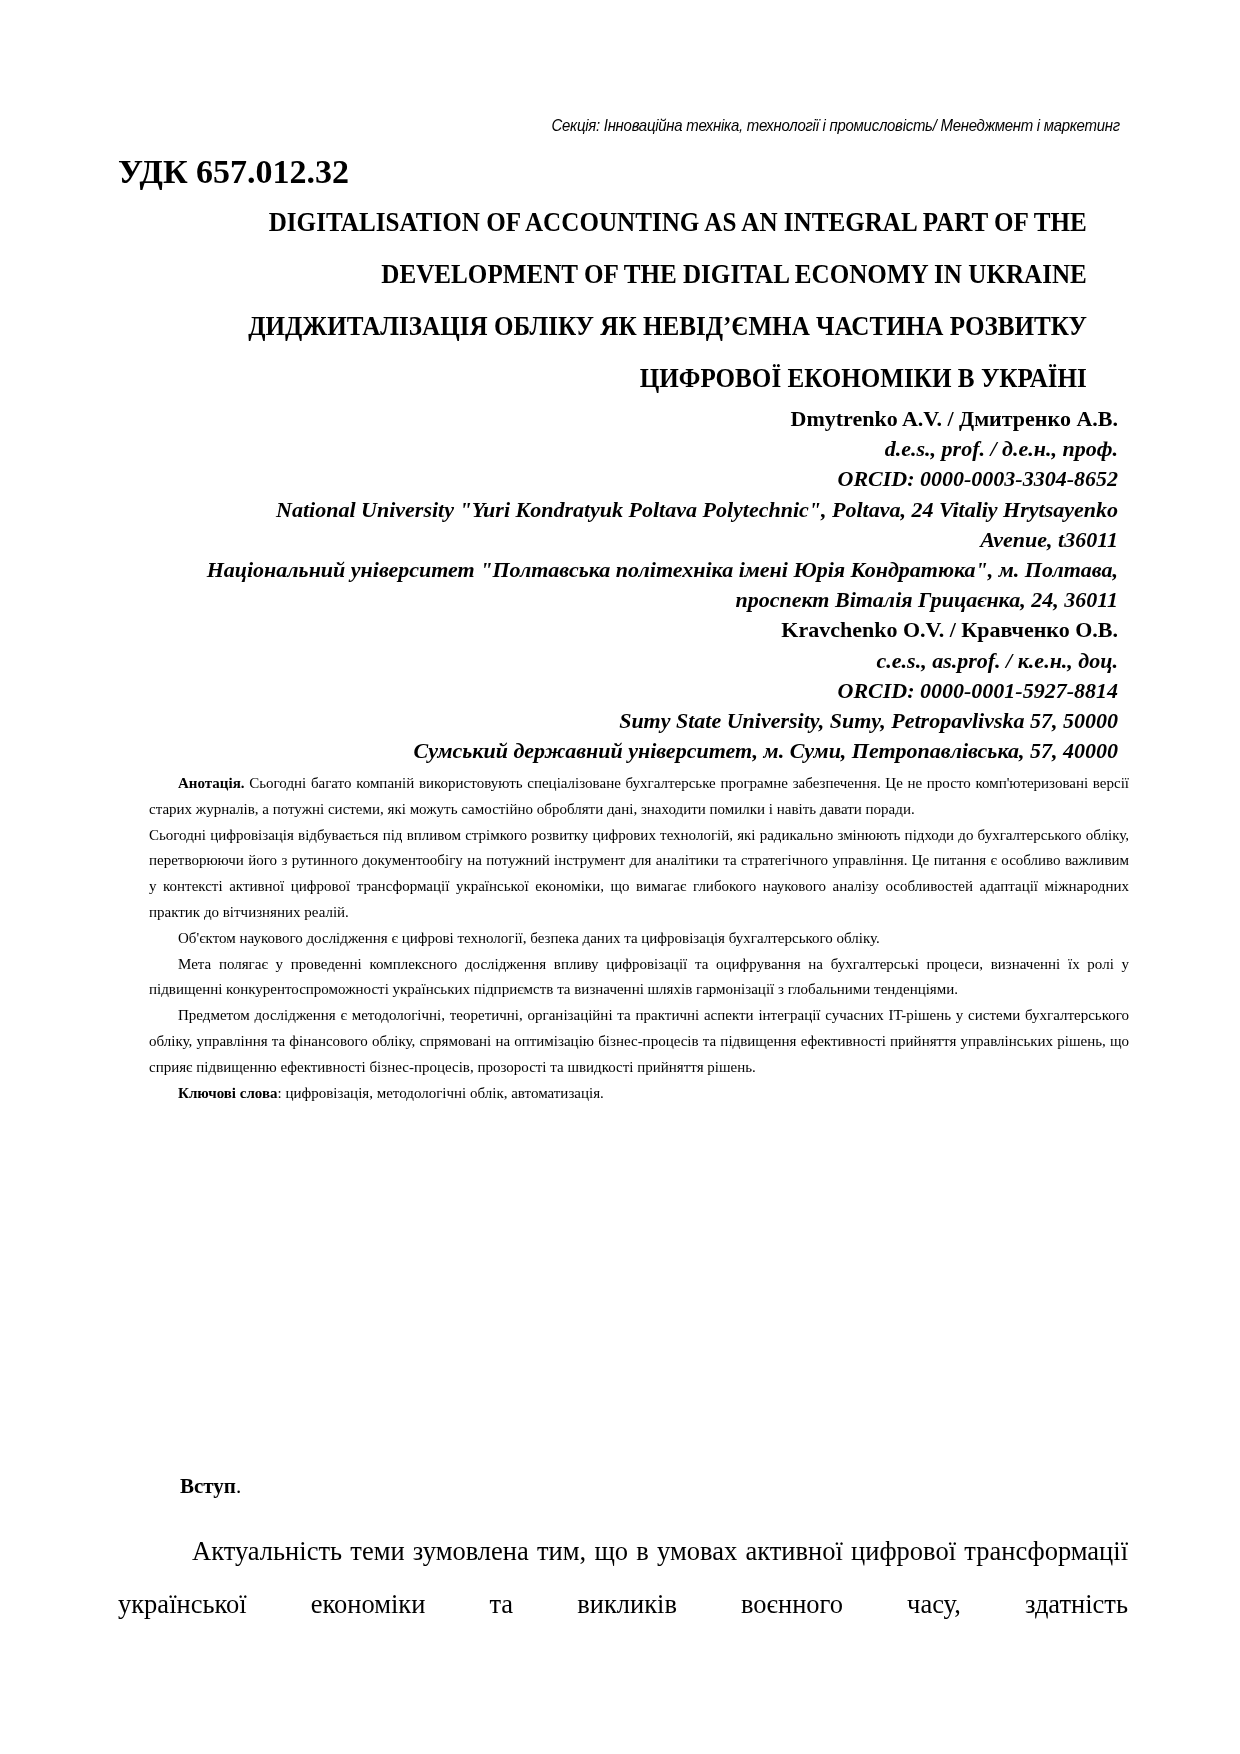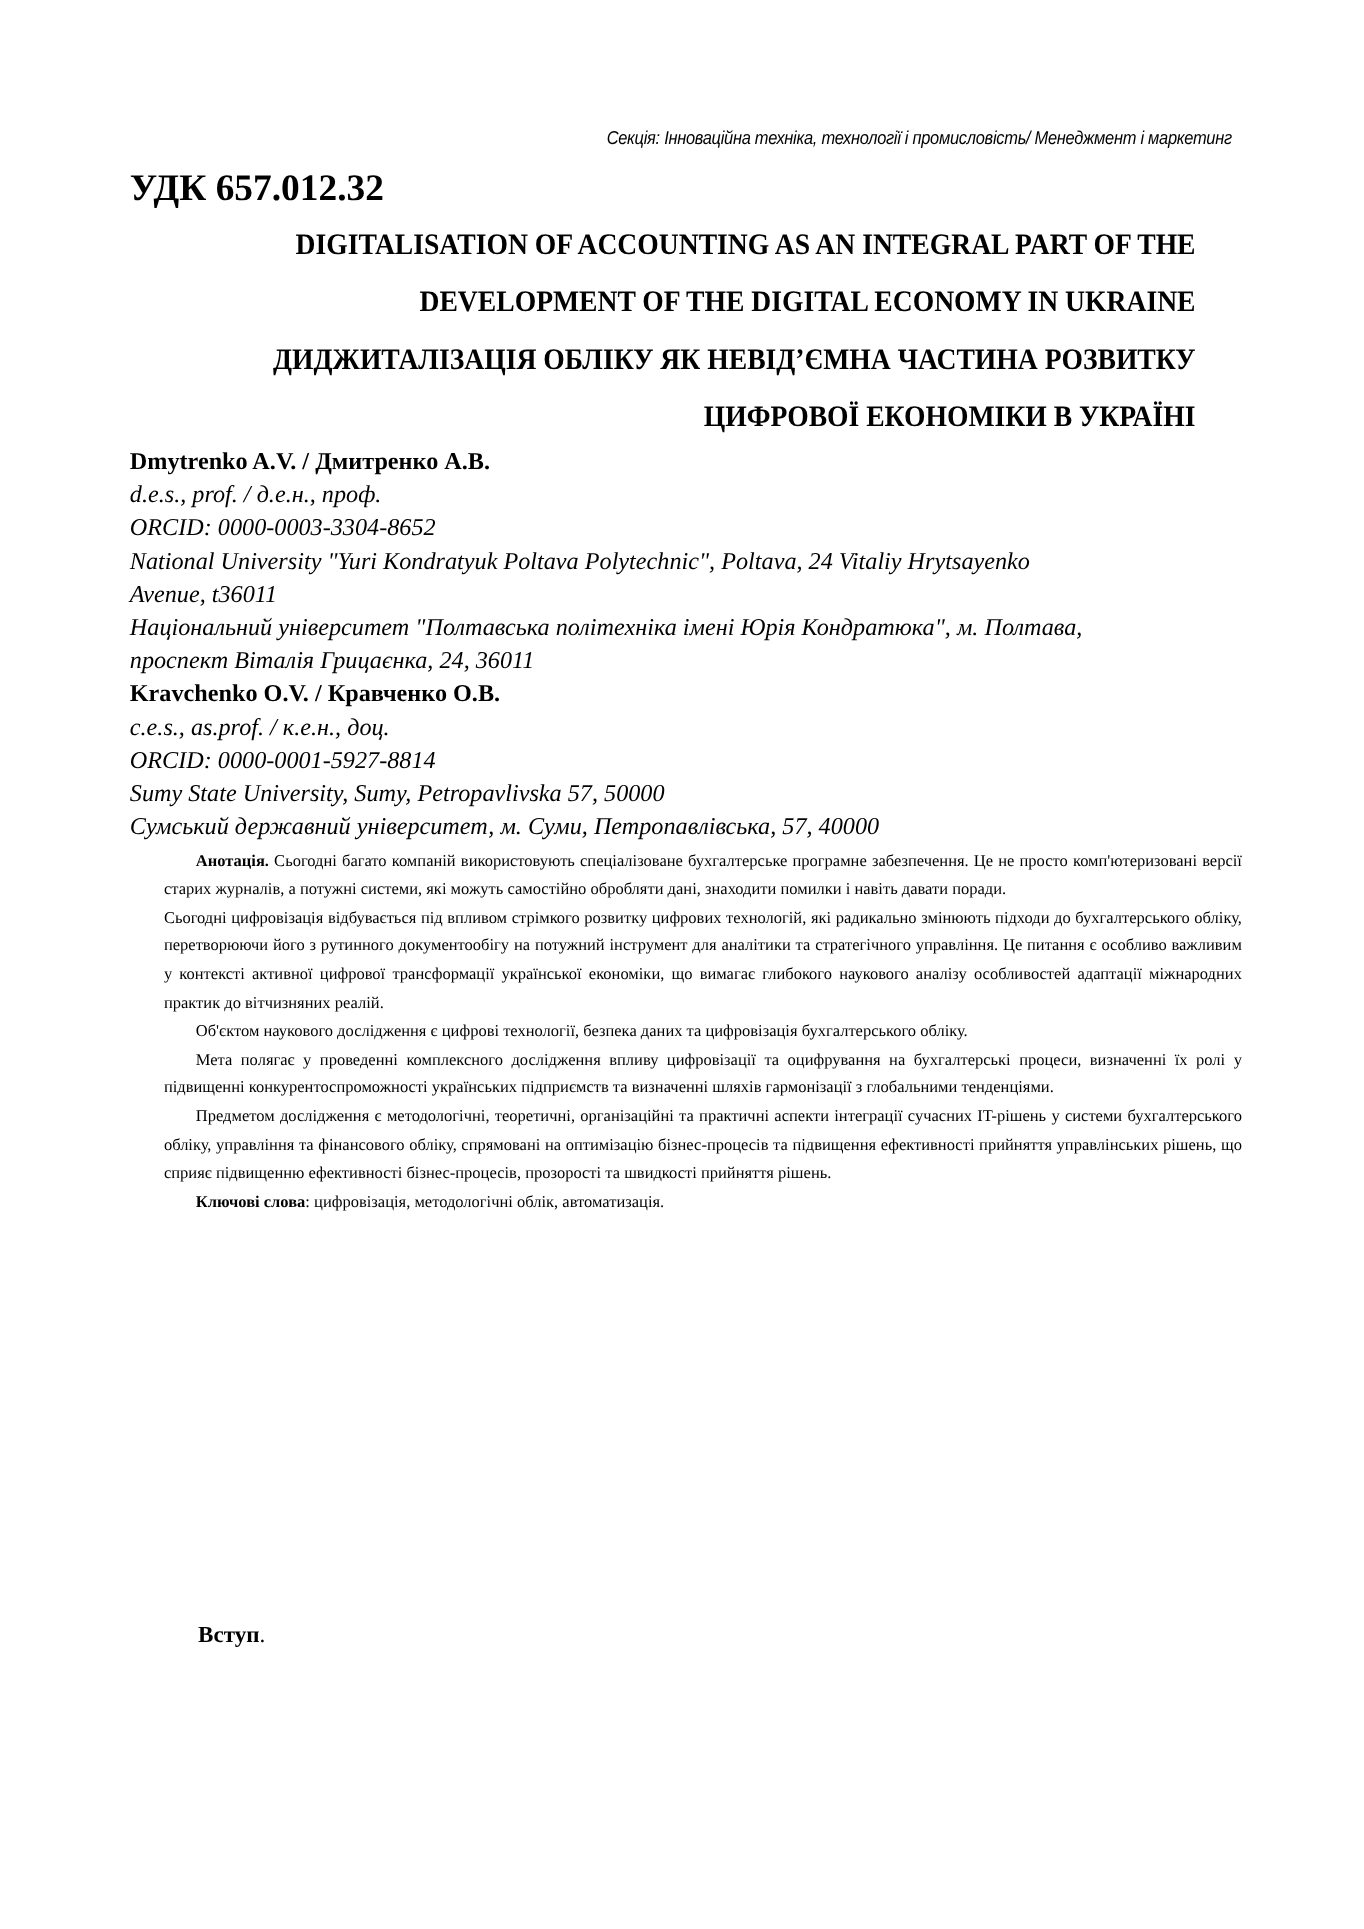--- a/index.html
+++ b/index.html
@@ -53,30 +53,32 @@
     .title-line {
       display: block;
       white-space: nowrap;
       transform: scaleX(0.93);
     }
     .authors {
       position: absolute;
       right: 122px;
       top: 404px;
       width: 1000px;
+      text-align: right;
       font-size: 22px;
       line-height: 30.2px;
     }
     .authors .name {
       font-weight: bold;
       display: block;
     }
     .authors .it {
       font-style: italic;
       display: block;
+      font-weight: bold;
     }
     .abstract {
       position: absolute;
       left: 149px;
       width: 980px;
       top: 771px;
       font-size: 15px;
       line-height: 25.8px;
       text-align: justify;
     }
@@ -152,14 +154,17 @@
     <p class="indent">Предметом дослідження є методологічні, теоретичні, організаційні та практичні аспекти інтеграції сучасних IT-рішень у системи бухгалтерського обліку, управління та фінансового обліку, спрямовані на оптимізацію бізнес-процесів та підвищення ефективності прийняття управлінських рішень, що сприяє підвищенню ефективності бізнес-процесів, прозорості та швидкості прийняття рішень.</p>
     <p class="indent">
       <span class="lbl">Ключові слова</span><span>: цифровізація, методологічні облік, автоматизація.</span>
     </p>
   </div>
 
   <div class="intro-heading">
     <span>Вступ</span><span style="font-weight:normal">.</span>
   </div>
 
+  <div class="intro-text">
+    <p>Актуальність теми зумовлена тим, що в умовах активної цифрової трансформації української економіки та викликів воєнного часу, здатність</p>
+  </div>
 
 </div>
 
 </body></html>

